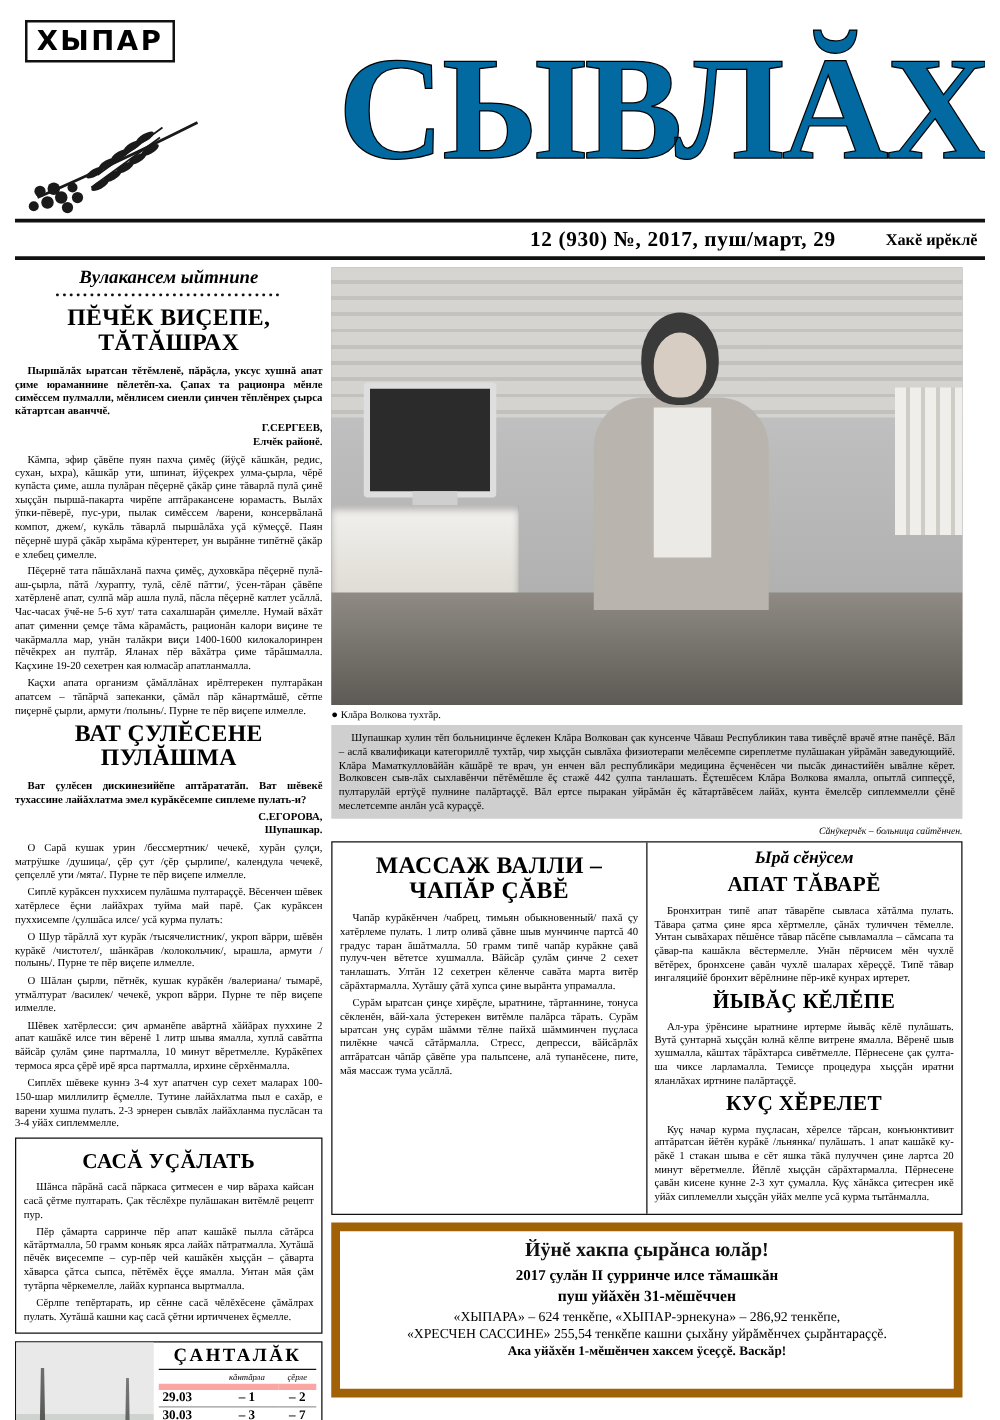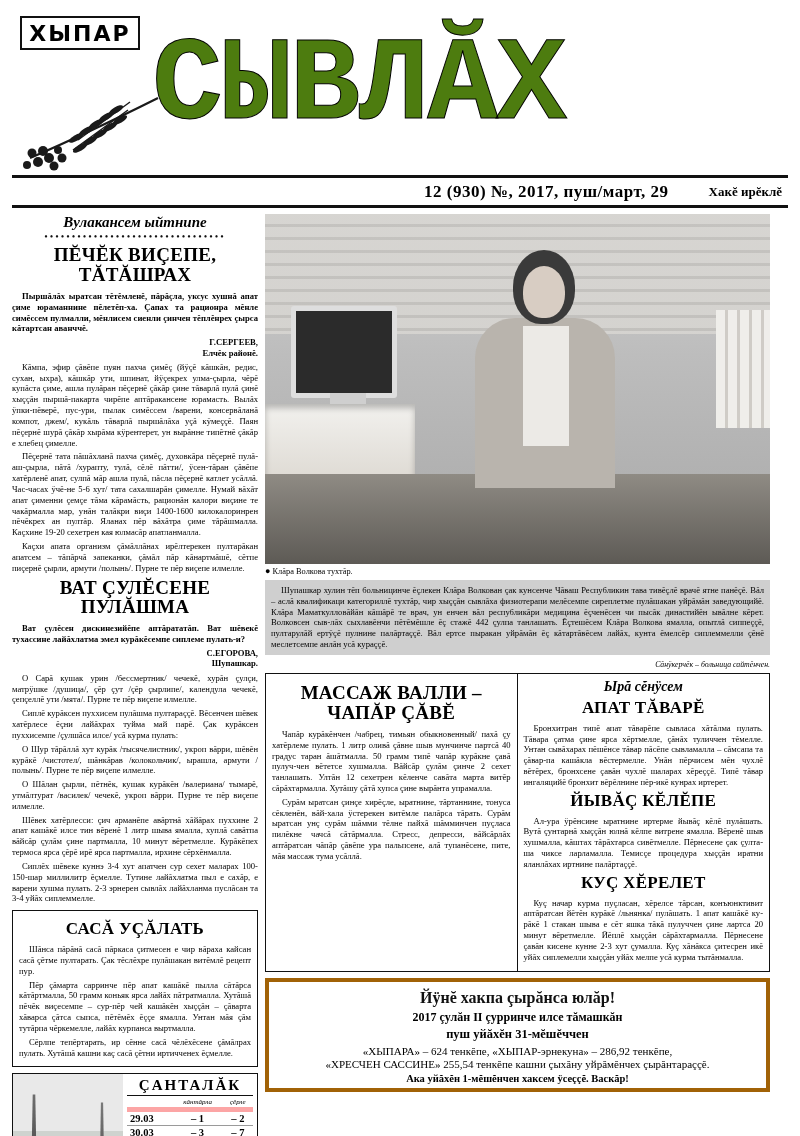--- a/index.html
+++ b/index.html
@@ -48,28 +48,28 @@
     text-align: center;
   }
   .rowan {
     position: absolute; left: 6px; top: 78px;
     width: 150px; height: 88px;
   }
   .sivlah {
     position: absolute;
     left: 140px; top: 2px;
     width: 640px; height: 160px;
-    font-family: Liberation Mono, monospace;
+    font-family: Liberation Serif, serif;
     font-weight: bold;
     font-size: 118px;
     line-height: 150px;
     letter-spacing: -2px;
-    color: #4d7c0f;
+    color: #0369a1;
     white-space: nowrap;
-    text-align: left;
+    text-align: right;
     -webkit-text-stroke: 1px #000;
   }
   .issue-line {
     height: 30px;
     border-bottom: 3px solid #111;
     display: flex;
     align-items: center;
     justify-content: flex-end;
     padding: 0 6px 0 0;
     font-family: "Liberation Serif", serif;
@@ -249,23 +249,23 @@
     border-bottom: 5px solid #fca5a5; padding: 0 2px 1px 2px; text-align:center;
   }
   table.santalak td {
     padding: 1px 3px; text-align: center; font-weight: bold; font-size: 10.5px;
     border-bottom: 1px solid #9a9a9a;
   }
   table.santalak td.date { text-align:left; }
 
   
   .promo {
-    border: 4px solid #a16207;
+    border: 7px solid #a16207;
     margin-top: 6px;
-    padding: 7px 8px 4px 8px;
+    padding: 7px 8px 24px 8px;
     text-align: center;
     background:#fff;
   }
   .promo .l1 { font-weight: bold; font-size: 16px; color:#111; margin-bottom:3px; }
   .promo .l2 { font-weight: bold; font-size: 12px; margin-bottom: 2px; }
   .promo .l3 { font-weight: bold; font-size: 12.5px; margin-bottom: 3px; }
   .promo .l4 { font-size: 11px; margin-bottom: 1px; }
   .promo .l5 { font-size: 11px; margin-bottom: 3px; }
   .promo .l6 { font-size: 10.5px; font-weight: bold; }
 </style>

